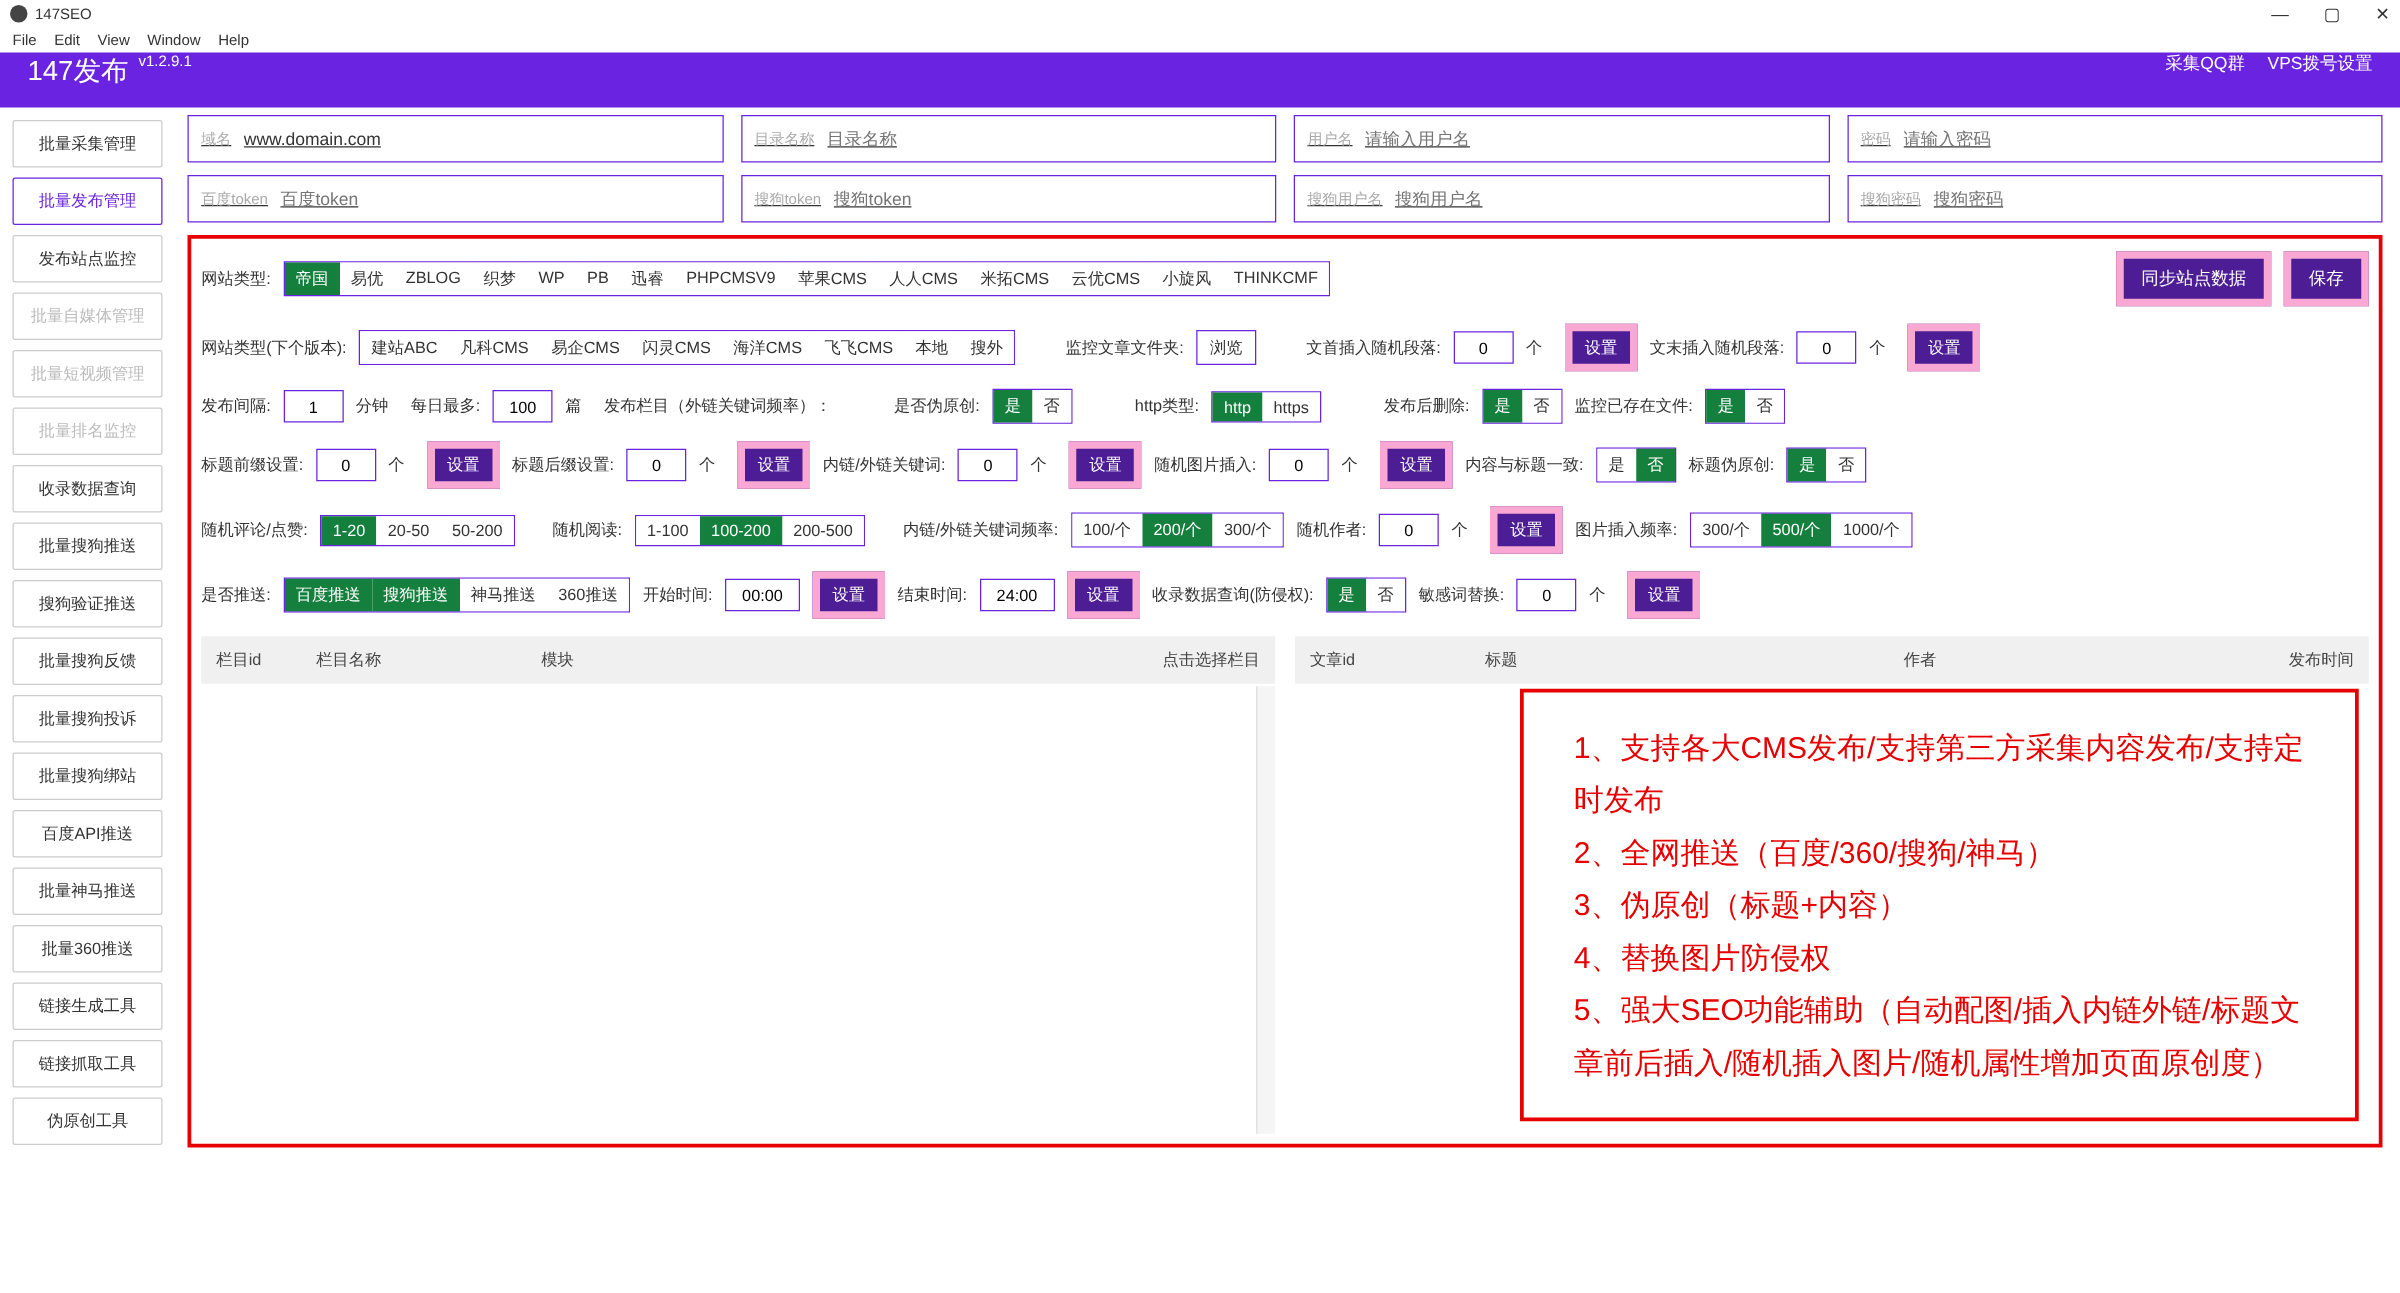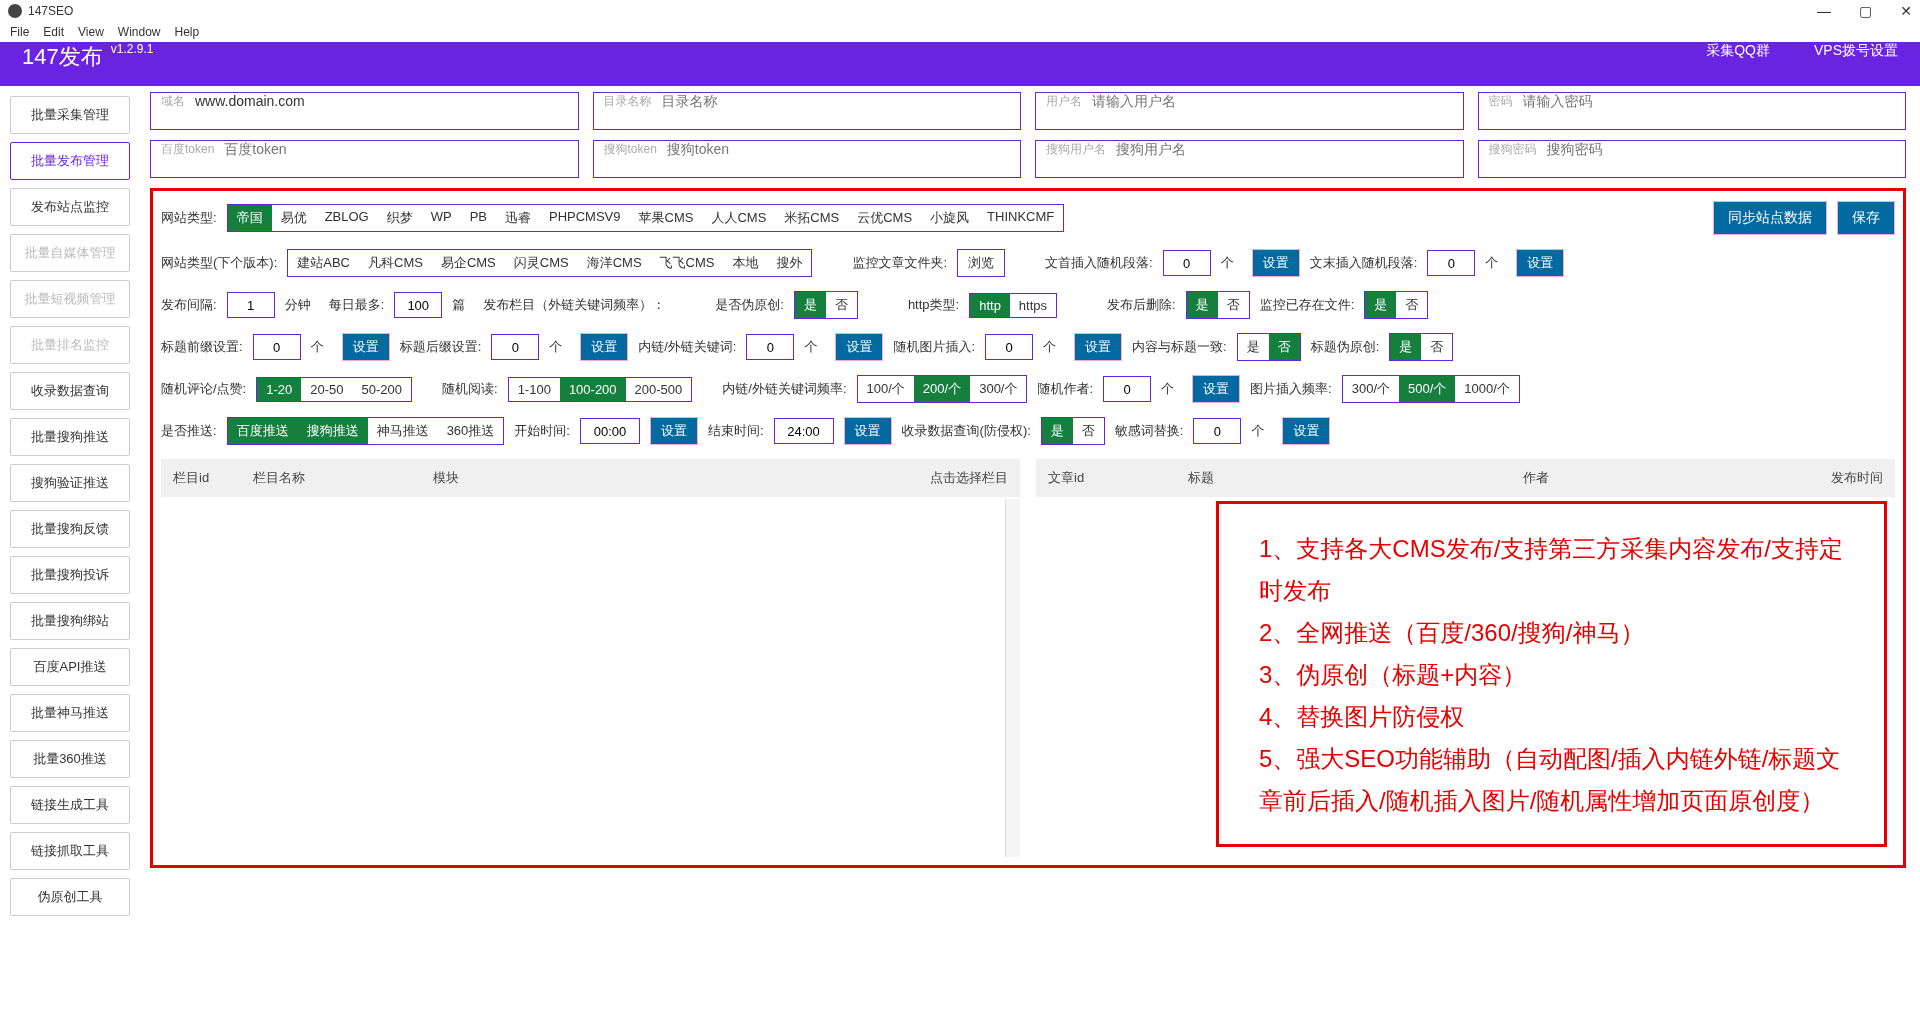--- a/index.html
+++ b/index.html
@@ -4,41 +4,41 @@
 <style>
 * { margin: 0; padding: 0; box-sizing: border-box; font-family: "Microsoft YaHei", Arial, sans-serif; }
 body { background: #fff; font-size: 12px; color: #333; width: 1920px; height: 1034px; overflow: hidden; transform-origin: top left; }
 .titlebar { height: 22px; display: flex; align-items: center; padding: 0 8px; font-size: 12px; }
 .titlebar .app-icon { width: 14px; height: 14px; border-radius: 50%; background: #444; margin-right: 6px; }
 .titlebar .win-controls { margin-left: auto; display: flex; gap: 28px; font-size: 14px; }
 .menubar { height: 20px; display: flex; align-items: center; gap: 14px; padding: 0 10px; font-size: 12px; }
 .header { background: #6a23e0; color: #fff; height: 44px; display: flex; align-items: flex-start; padding: 0 22px; }
 .header .title { font-size: 22px; font-weight: 400; }
 .header .version { font-size: 12px; margin-left: 8px; }
-.header .right-links { margin-left: auto; display: flex; gap: 44px; font-size: 14px; }
+.header .right-links { margin-left: auto; display: flex; gap: 18px; font-size: 14px; }
 .main { display: flex; }
 .sidebar { width: 140px; padding: 10px 10px; display: flex; flex-direction: column; gap: 8px; }
 .sidebar .nav-btn { border: 1px solid #ccc; background: #fff; padding: 9px 4px; text-align: center; font-size: 13px; cursor: pointer; border-radius: 2px; }
 .sidebar .nav-btn.active { color: #6a23e0; border-color: #6a23e0; }
 .sidebar .nav-btn.disabled { color: #bbb; }
 .content { flex: 1; padding: 6px 14px 0 10px; }
 .tip { font-size: 18px; margin: 12px 0 14px 0; }
 .input-row { display: flex; gap: 14px; margin-bottom: 10px; }
-.input-group { border: 1px solid #6a23e0; display: flex; align-items: flex-start; height: 38px; padding: 0 10px; flex: 1; }
+.input-group { border: 1px solid #6a23e0; display: flex; align-items: center; height: 38px; padding: 0 10px; flex: 1; text-decoration: underline; }
 .input-group .lbl { color: #aaa; font-size: 12px; margin-right: 10px; }
 .input-group input { border: none; outline: none; flex: 1; font-size: 14px; color: #333; }
 .red-box { border: 3px solid #e60000; padding: 10px 8px 8px 8px; }
 .settings-row { display: flex; align-items: center; gap: 10px; margin-bottom: 14px; flex-wrap: wrap; }
 .settings-row .lbl { font-size: 13px; }
 .seg { display: flex; border: 1px solid #6a23e0; }
 .seg .opt { padding: 4px 9px; font-size: 13px; cursor: pointer; background: #fff; color: #333; white-space: nowrap; }
 .seg .opt.on { background: #15803d; color: #fff; }
 .num-input { border: 1px solid #6a23e0; width: 48px; height: 26px; text-align: center; font-size: 13px; }
 .unit { font-size: 13px; margin-right: 8px; }
-.btn-purple { background: #0369a1; color: #fff; border: 1px solid #f9a8d4; padding: 4px 10px; font-size: 13px; cursor: pointer; }
+.btn-purple { background: #4c1d95; color: #fff; border: 6px solid #f9a8d4; padding: 4px 10px; font-size: 13px; cursor: pointer; }
 .btn-outline { background: #fff; color: #333; border: 1px solid #6a23e0; padding: 4px 10px; font-size: 13px; cursor: pointer; }
 .btn-big { padding: 7px 14px; font-size: 14px; }
 .row-right { margin-left: auto; display: flex; gap: 10px; }
 .tables { display: flex; gap: 16px; margin-top: 12px; }
 .table { flex: 1; }
 .table-header { background: #f0f0f0; display: flex; padding: 10px 12px; font-size: 13px; color: #444; }
 .table-left .table-header .c1 { width: 80px; }
 .table-left .table-header .c2 { width: 180px; }
 .table-left .table-header .c3 { width: 140px; }
 .table-left .table-header .c4 { flex: 1; text-align: right; }

